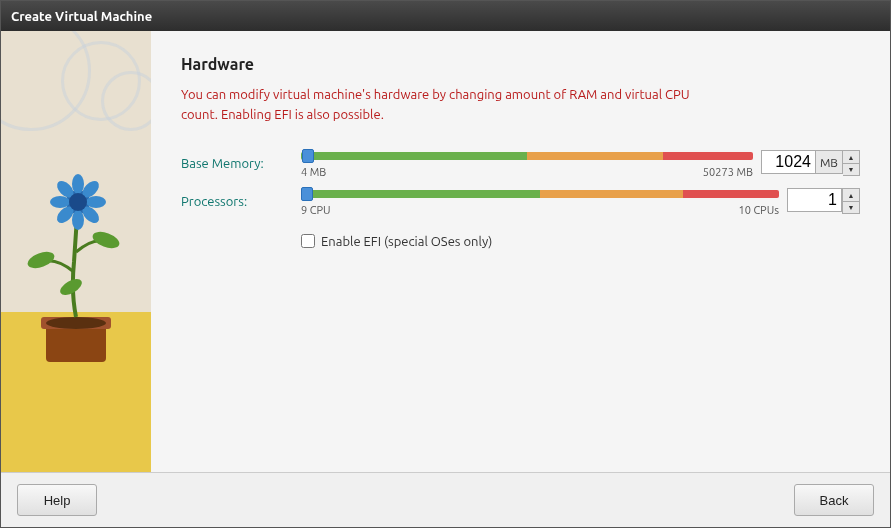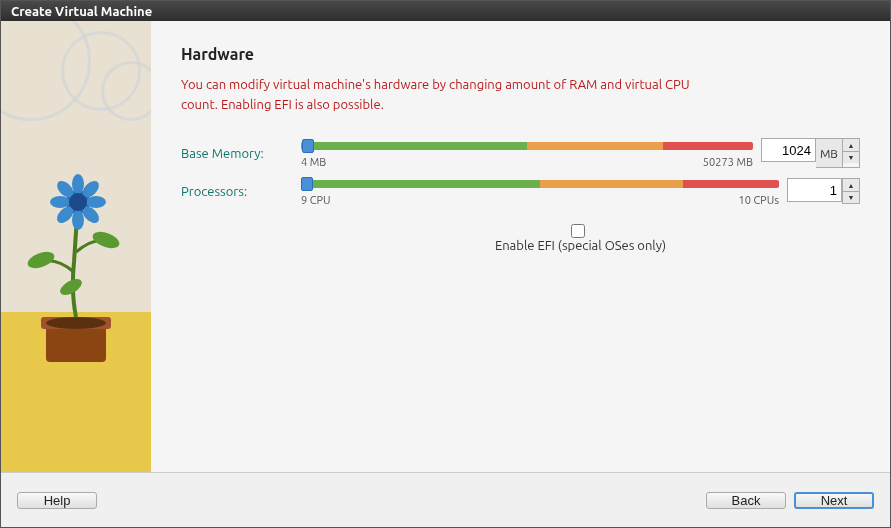--- a/index.html
+++ b/index.html
@@ -23,21 +23,21 @@
       flex-direction: column;
     }
     .titlebar {
       background: linear-gradient(to bottom, #4a4a4a, #2d2d2d);
       color: #fff;
       padding: 6px 10px;
       font-size: 13px;
       font-weight: bold;
       display: flex;
       align-items: center;
-      height: 20px;
+      height: 30px;
     }
     .dialog-body {
       display: flex;
       flex: 1;
       overflow: hidden;
     }
     .sidebar {
       width: 150px;
       background: #e8e0d0;
       position: relative;
@@ -158,26 +158,26 @@
       display: flex;
       margin-left: 8px;
       flex-shrink: 0;
     }
     .spinbox-input {
       width: 55px;
       height: 24px;
       border: 1px solid #aaa;
       background: #fff;
       text-align: right;
-      font-size: 13px;
+      font-size: 16px;
       padding: 0 4px;
       outline: none;
     }
     .spinbox-unit {
-      height: 30px;
+      height: 24px;
       background: #e8e8e8;
       border: 1px solid #aaa;
       border-left: none;
       display: flex;
       align-items: center;
       padding: 0 4px;
       font-size: 12px;
       color: #333;
     }
     .spinbox-arrows {
@@ -201,21 +201,20 @@
       padding: 0;
     }
     .spin-btn + .spin-btn {
       border-top: 1px solid #aaa;
     }
     .checkbox-row {
       display: flex;
       align-items: center;
       margin-top: 10px;
       margin-left: 120px;
-      flex-direction: column;
     }
     .checkbox-row input[type=checkbox] {
       margin-right: 6px;
       width: 14px;
       height: 14px;
     }
     .checkbox-label {
       font-size: 13px;
       color: #333;
     }
@@ -225,21 +224,21 @@
       padding: 10px 16px;
       background: #f0f0f0;
       border-top: 1px solid #ccc;
       justify-content: space-between;
       height: 55px;
     }
     .footer-left { display: flex; }
     .footer-right { display: flex; gap: 8px; }
     .btn {
       min-width: 80px;
-      height: 17px;
+      height: 32px;
       padding: 0 16px;
       border: 1px solid #aaa;
       background: linear-gradient(to bottom, #f8f8f8, #e0e0e0);
       cursor: pointer;
       font-size: 13px;
       color: #222;
       border-radius: 3px;
       display: flex;
       align-items: center;
       justify-content: center;
@@ -370,18 +369,15 @@
   <div class="footer">
     <div class="footer-left">
       <button class="btn">
         <span>Help</span>
       </button>
     </div>
     <div class="footer-right">
       <button class="btn">
         <span>Back</span>
       </button>
-      <button class="btn btn-default">
-        <span>Next</span>
-      </button>
     </div>
   </div>
 </div>
 
 </body></html>

